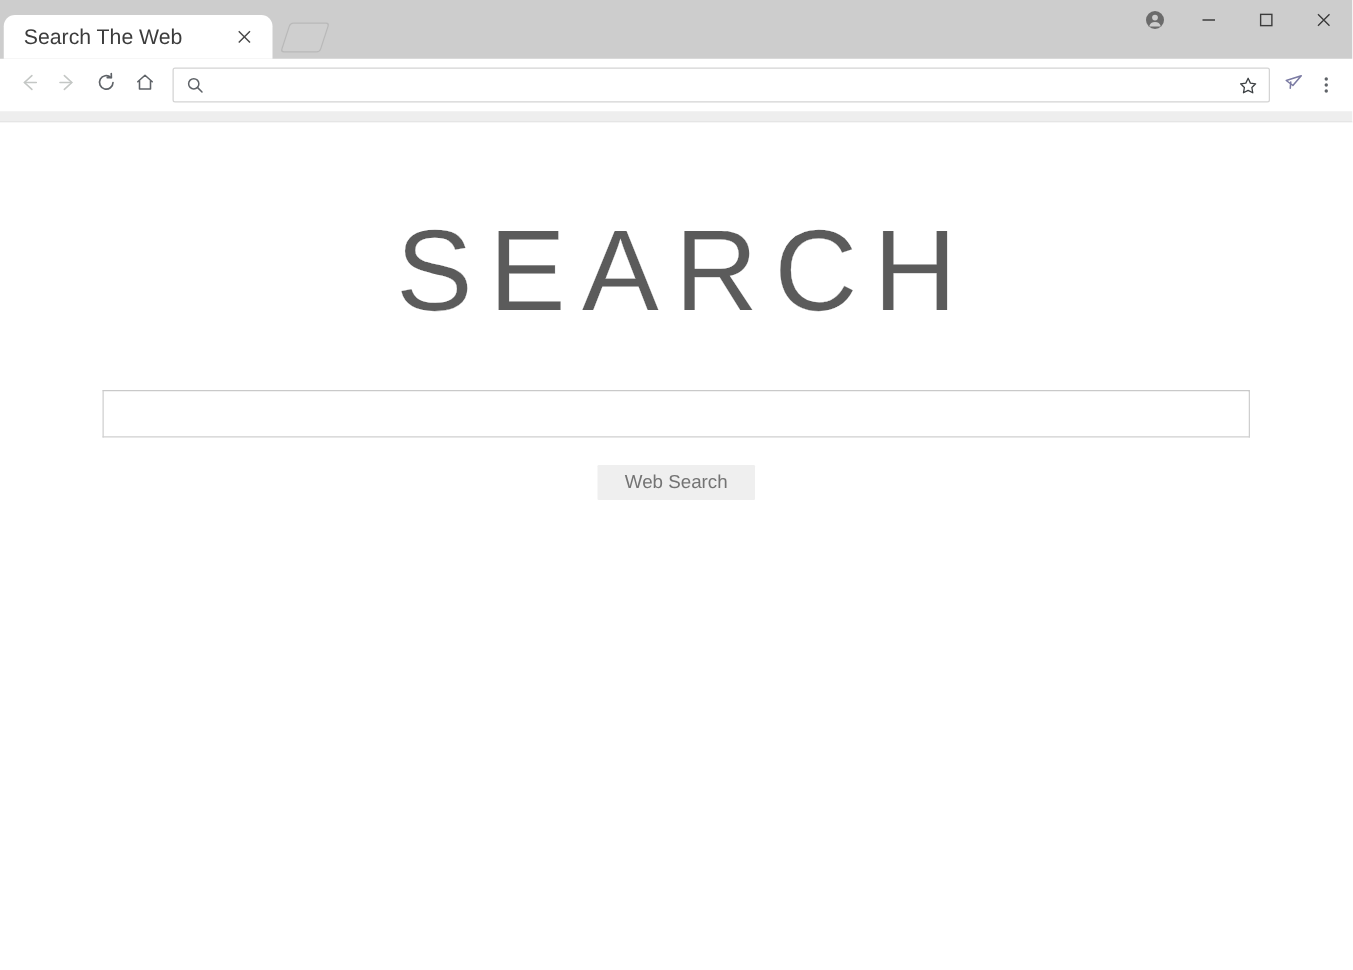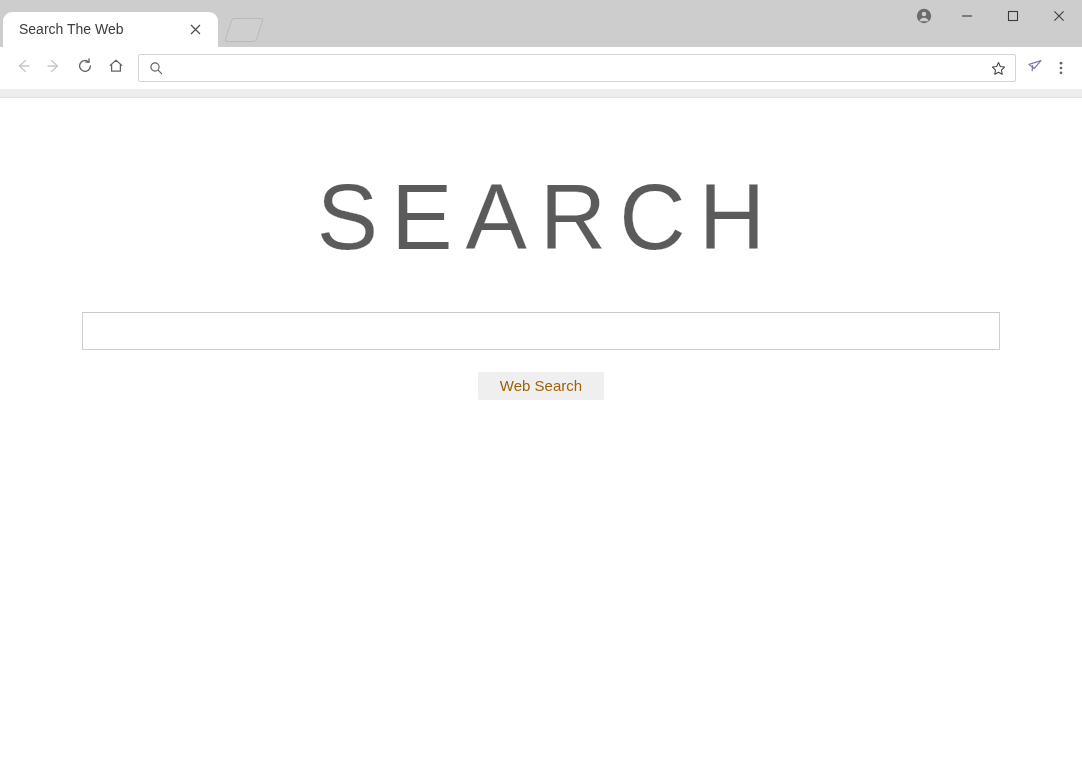--- a/index.html
+++ b/index.html
@@ -32,21 +32,21 @@
     height: 35px;
     background: #ffffff;
     border-top-left-radius: 9px;
     border-top-right-radius: 9px;
     display: flex;
     align-items: center;
     box-sizing: border-box;
     padding: 0 8px 0 16px;
   }
   .tab-title {
-    font-size: 14px;
+    font-size: 17px;
     color: #3c3c3c;
     white-space: nowrap;
     overflow: hidden;
     text-overflow: ellipsis;
     flex: 1;
     line-height: 35px;
   }
   .tab-close {
     width: 22px;
     height: 22px;
@@ -228,21 +228,21 @@
     border-radius: 0;
   }
   .btn-row {
     margin-top: 22px;
     text-align: center;
   }
   .web-search-btn {
     display: inline-block;
     background: #efefef;
     border: none;
-    color: #a16207;
+    color: #737373;
     font-family: "Liberation Sans", sans-serif;
     font-size: 15px;
     padding: 6px 22px;
     line-height: 16px;
     border-radius: 1px;
     cursor: pointer;
     text-align: right;
   }
 </style>
 </head>

